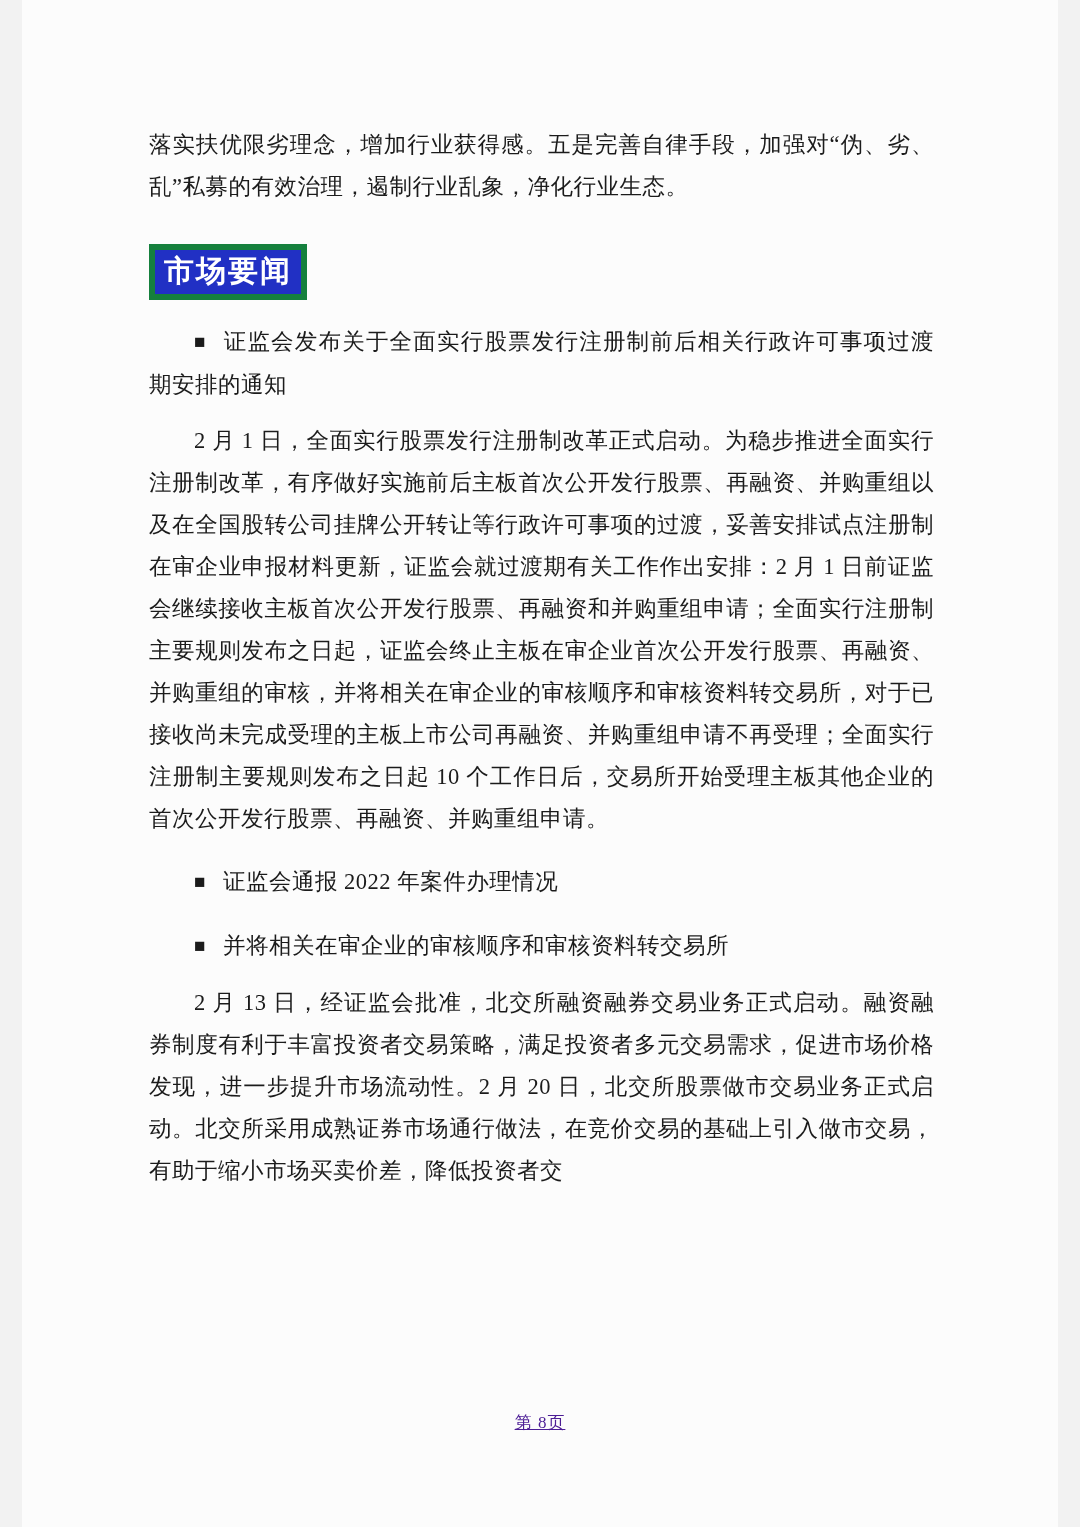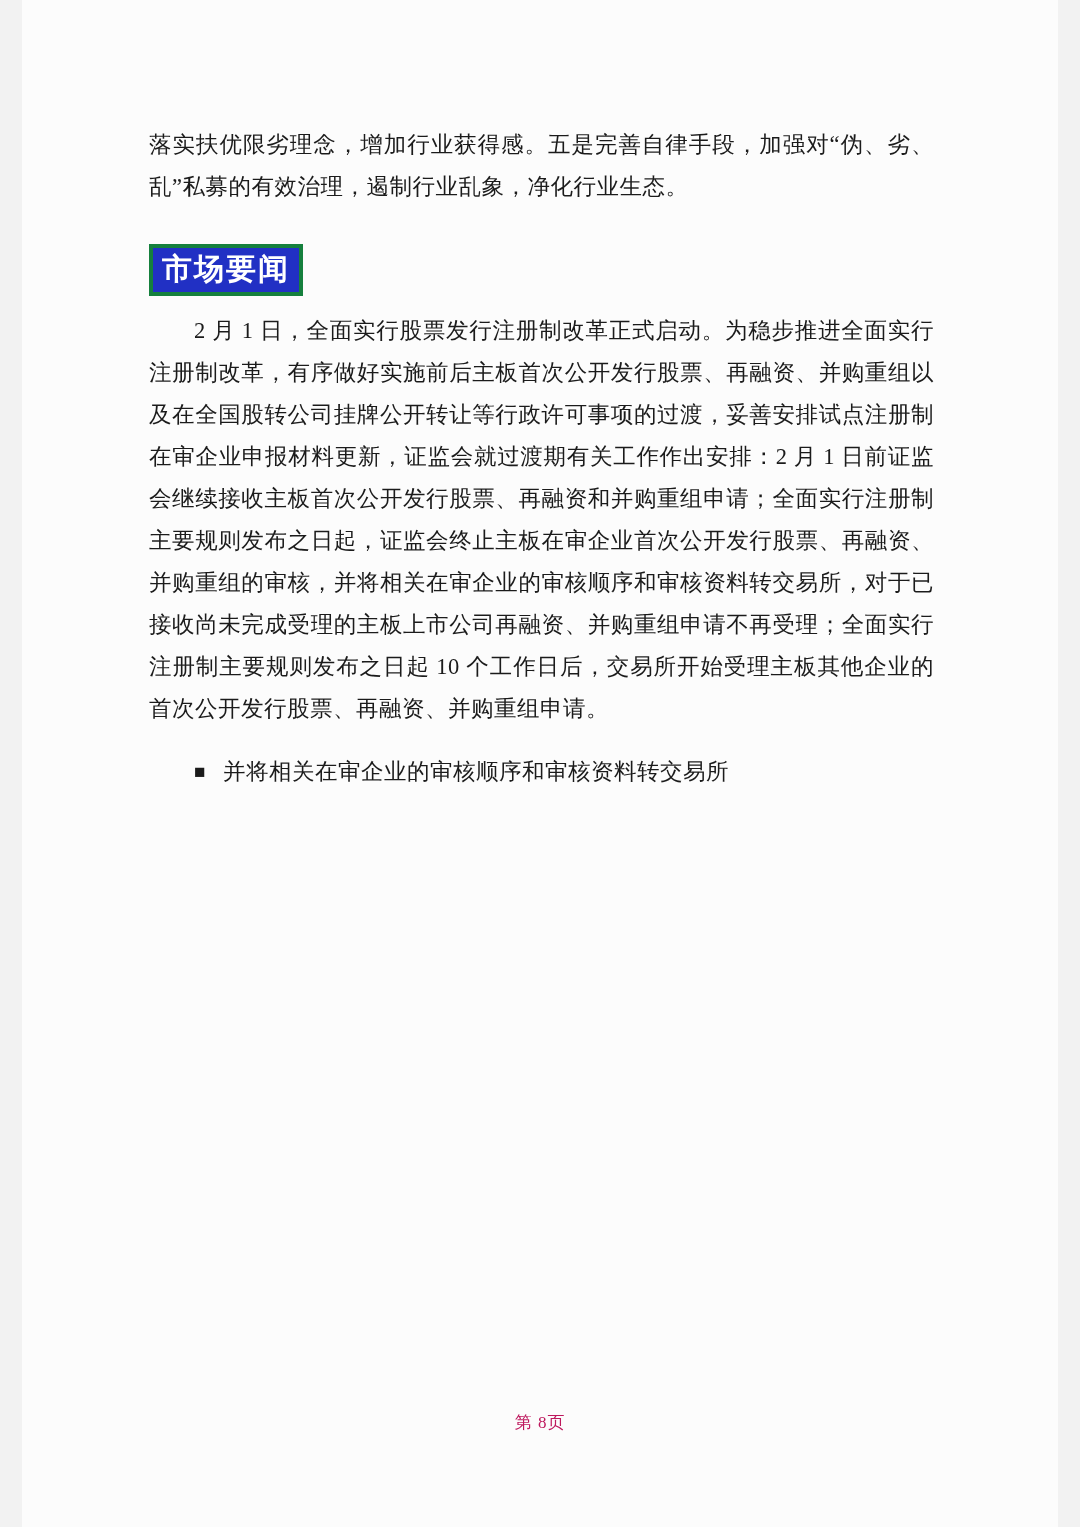--- a/index.html
+++ b/index.html
@@ -31,21 +31,21 @@
     text-indent: 0;
     margin-top: 0;
   }
   .header-row {
     margin: 36px 0 0 0;
     line-height: 0;
   }
   .section-header {
     display: inline-block;
     background: #2130c4;
-    border: 4px solid #15803d;
+    border: 6px solid #15803d;
     color: #ffffff;
     font-family: "Liberation Sans", "DejaVu Sans", sans-serif;
     font-weight: bold;
     font-size: 30px;
     line-height: 36px;
     padding: 3px 9px 5px 9px;
     letter-spacing: 2px;
   }
   p.bullet-item {
     font-size: 22.5px;
@@ -62,38 +62,42 @@
     top: -1px;
   }
   .footer {
     position: absolute;
     top: 1402px;
     left: 0;
     right: 0;
     text-align: center;
     font-size: 17px;
     line-height: 42px;
-    color: #be185d;
+    color: #4c1d95;
     letter-spacing: 1px;
+    text-decoration: underline;
   }
 </style>
 </head>
 <body>
 
 <div class="page">
 
   <p class="body no-indent">落实扶优限劣理念，增加行业获得感。五是完善自律手段，加强对“伪、劣、乱”私募的有效治理，遏制行业乱象，净化行业生态。</p>
 
   <div class="header-row">
     <span class="section-header">市场要闻</span>
   </div>
 
+  <p class="bullet-item"><span class="bullet-marker">■</span><span>证监会发布关于全面实行股票发行注册制前后相关行政许可事项过渡期安排的通知</span></p>
 
   <p class="body">2 月 1 日，全面实行股票发行注册制改革正式启动。为稳步推进全面实行注册制改革，有序做好实施前后主板首次公开发行股票、再融资、并购重组以及在全国股转公司挂牌公开转让等行政许可事项的过渡，妥善安排试点注册制在审企业申报材料更新，证监会就过渡期有关工作作出安排：2 月 1 日前证监会继续接收主板首次公开发行股票、再融资和并购重组申请；全面实行注册制主要规则发布之日起，证监会终止主板在审企业首次公开发行股票、再融资、并购重组的审核，并将相关在审企业的审核顺序和审核资料转交易所，对于已接收尚未完成受理的主板上市公司再融资、并购重组申请不再受理；全面实行注册制主要规则发布之日起 10 个工作日后，交易所开始受理主板其他企业的首次公开发行股票、再融资、并购重组申请。</p>
 
+  <p class="bullet-item"><span class="bullet-marker">■</span><span>证监会通报 2022 年案件办理情况</span></p>
 
 
   <p class="bullet-item"><span class="bullet-marker">■</span><span>并将相关在审企业的审核顺序和审核资料转交易所</span></p>
 
+  <p class="body">2 月 13 日，经证监会批准，北交所融资融券交易业务正式启动。融资融券制度有利于丰富投资者交易策略，满足投资者多元交易需求，促进市场价格发现，进一步提升市场流动性。2 月 20 日，北交所股票做市交易业务正式启动。北交所采用成熟证券市场通行做法，在竞价交易的基础上引入做市交易，有助于缩小市场买卖价差，降低投资者交</p>
 
   <div class="footer">第 8页</div>
 
 </div>
 
 </body></html>

